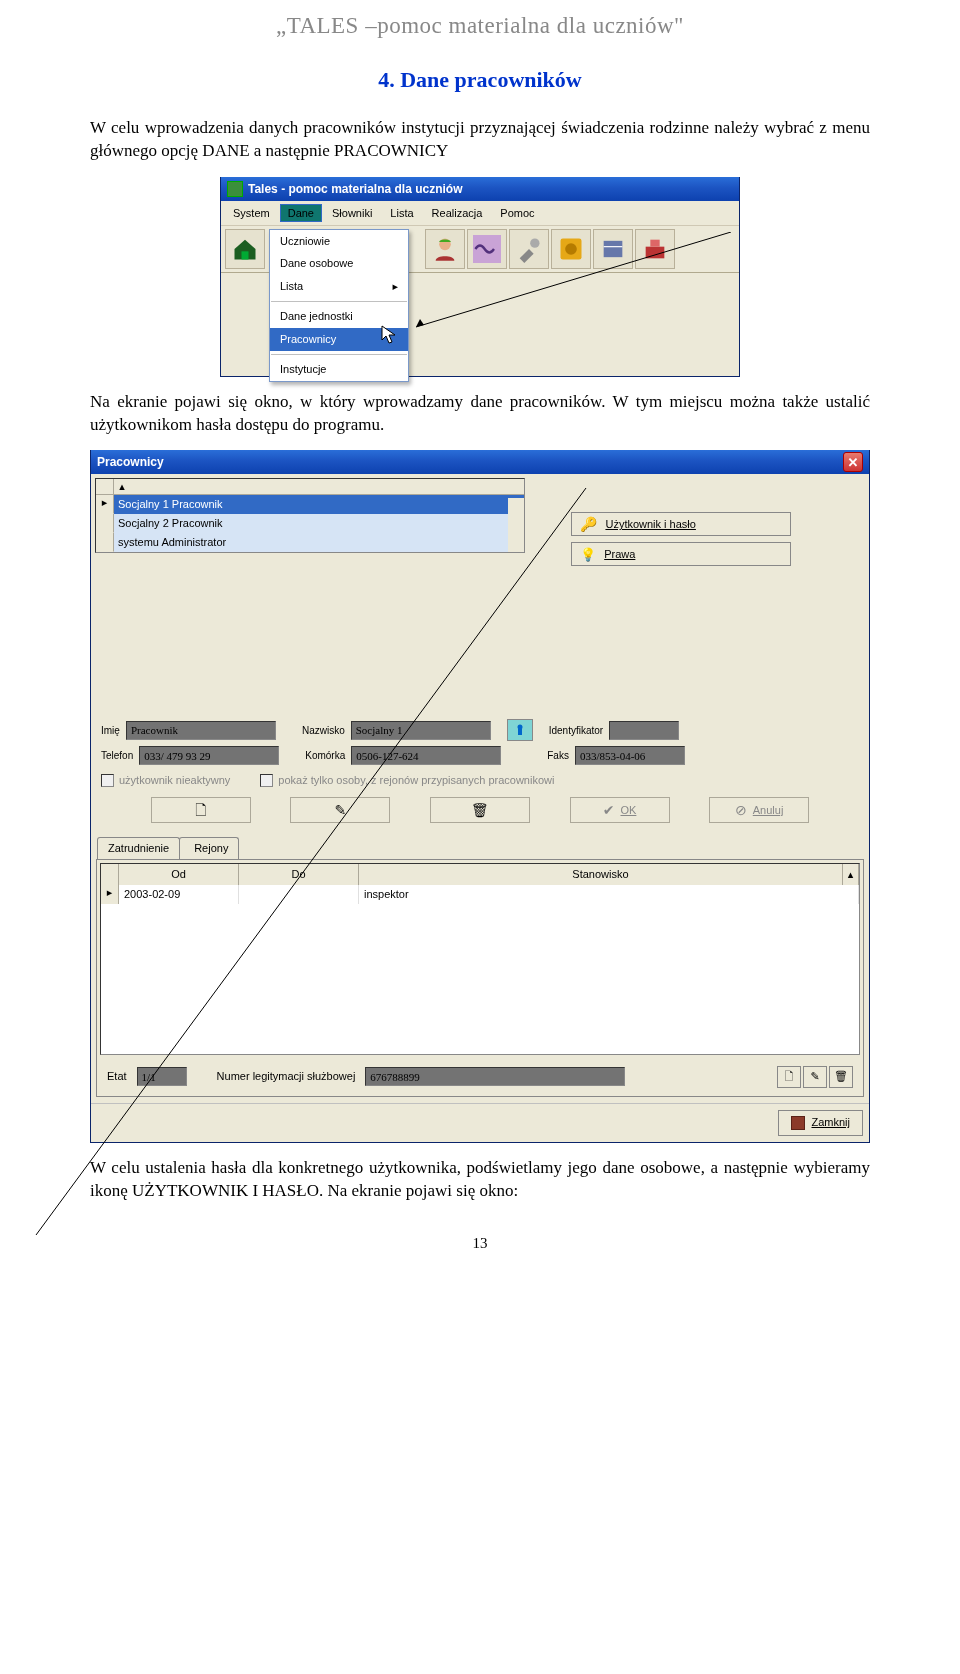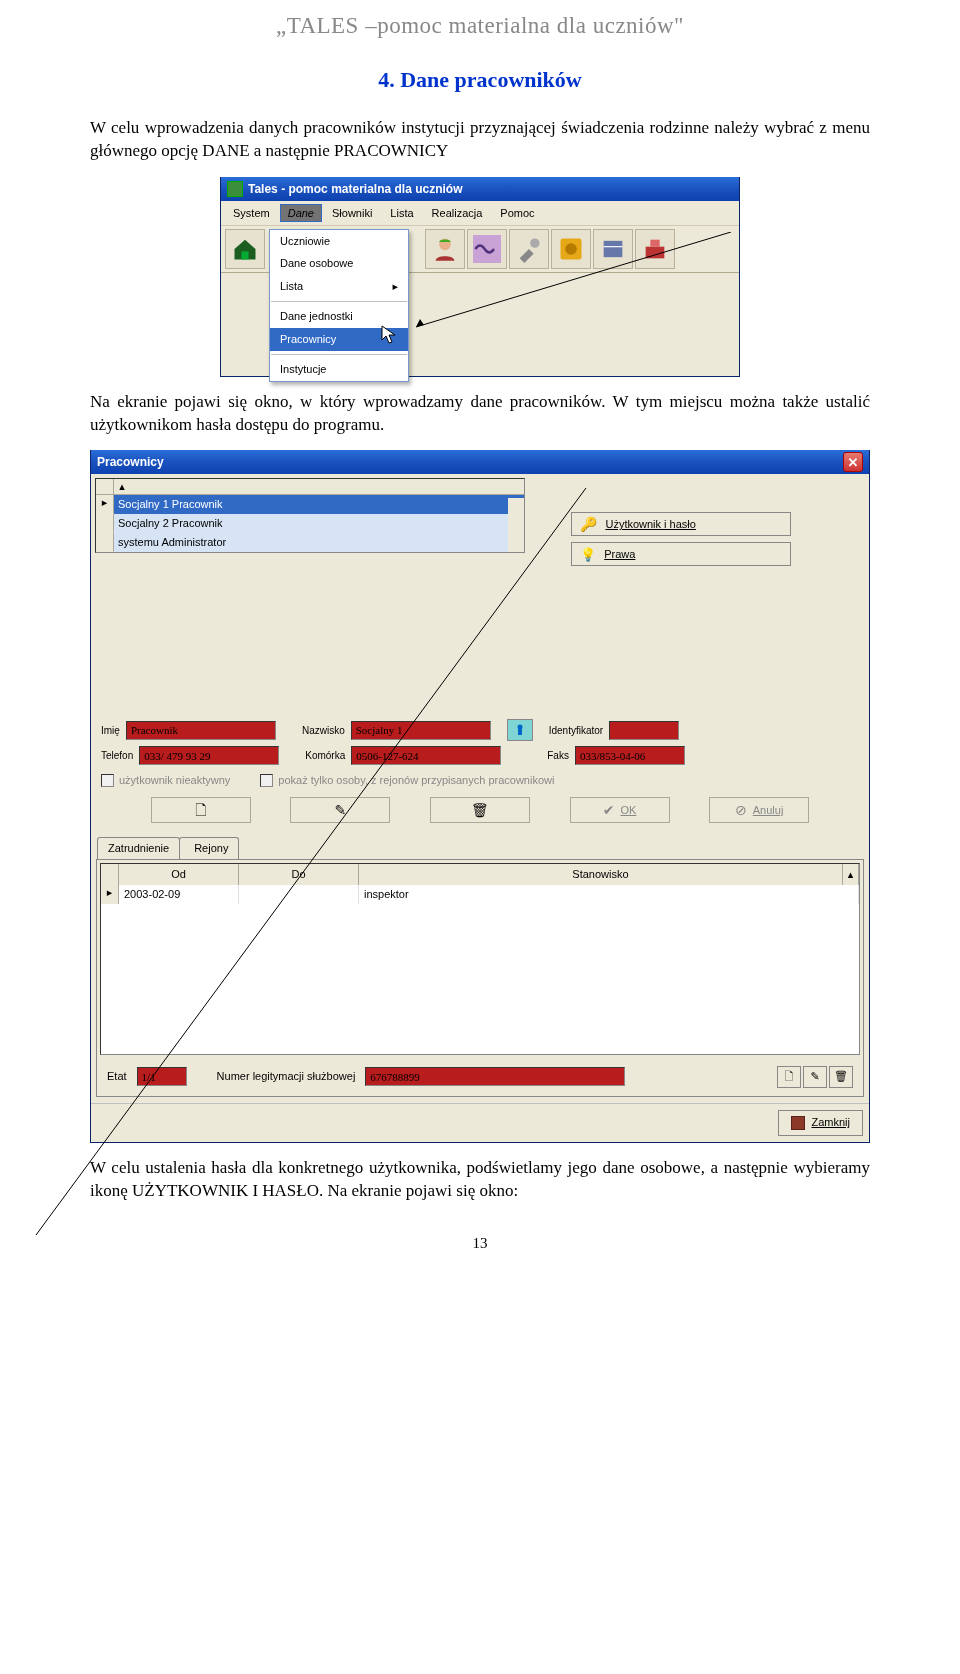--- a/index.html
+++ b/index.html
@@ -74,21 +74,21 @@
     display:flex;align-items:center;justify-content:center;
     font-size:13px;
   }
   .menubar {
     display:flex; gap:2px;
     padding:3px 4px;
     background:#ece9d8;
     border-bottom:1px solid #cfc8b4;
   }
   .menubar span { padding:2px 8px; cursor:default; }
-  .menubar span.active { background:#737373;border:1px solid #3169c6;padding:1px 7px;font-style:italic;}
+  .menubar span.active { background:#0f766e;border:1px solid #3169c6;padding:1px 7px;}
   .toolbar {
     display:flex; gap:2px; padding:3px 4px;
     background:#ece9d8; border-bottom:1px solid #b0a98e;
     position: relative;
   }
   .tool {
     width:40px;height:40px;
     background:#e6e2cf;
     border:1px solid #b8b099;
     display:flex;align-items:center;justify-content:center;
@@ -141,21 +141,21 @@
     display:flex;align-items:center;gap:8px;padding:0 8px;
   }
   .keyicon{color:#d4a017;font-size:14px;}
   .bulbicon{color:#e6b800;font-size:13px;}
 
   .list-scrollbar{width:16px;position:absolute;right:0;top:19px;bottom:0;background:#ece9d8;}
   .formarea{padding:6px 10px 4px;margin-top:90px;}
   .formrow{display:flex;align-items:center;gap:6px;margin:5px 0;}
   .formrow label{font-size:10px;}
   .inp{
-    border:1px inset #888;background:#b91c1c;height:19px;padding:1px 4px;font:11px Tahoma;
+    border:1px inset #888;background:#737373;height:19px;padding:1px 4px;font:11px Tahoma;
   }
   .btn-small{
     width:26px;height:22px;background:#ece9d8;border:1px solid #888;
     display:inline-flex;align-items:center;justify-content:center;
   }
   .checkbox{display:inline-flex;align-items:center;gap:5px;color:#888;}
   .checkbox .box{width:13px;height:13px;border:1px inset #888;background:#f0f0f0;}
 
   .actionbar{
     display:flex;justify-content:space-around;align-items:center;

